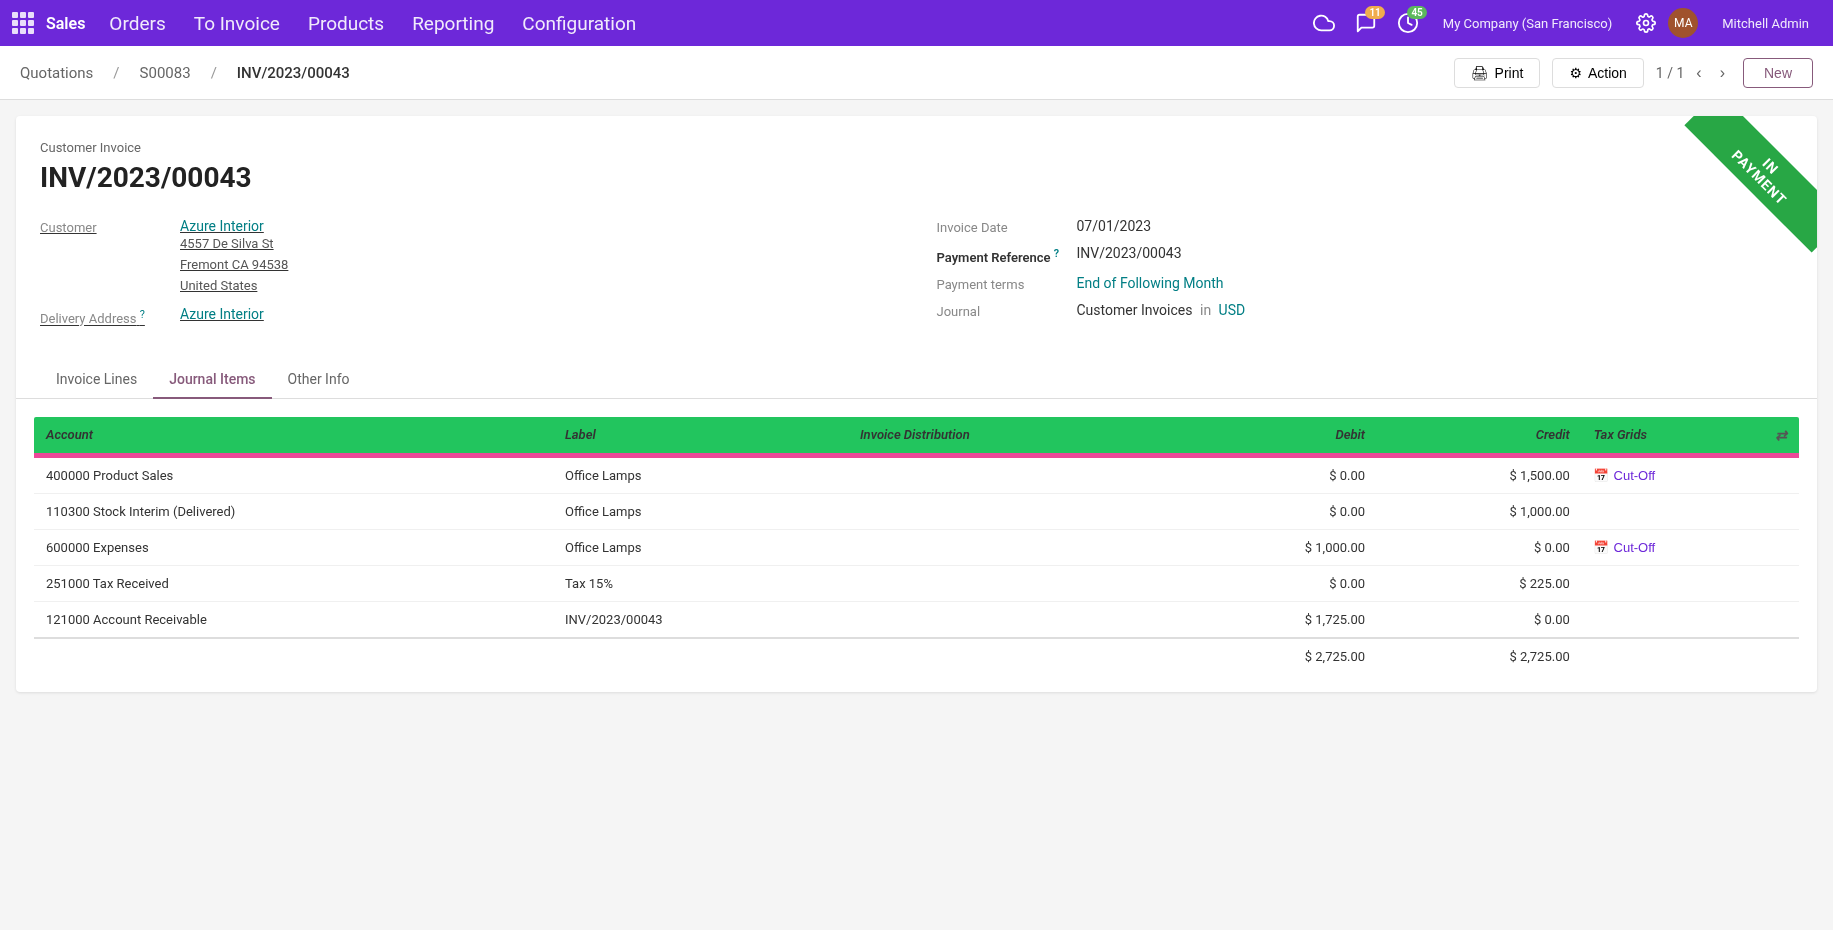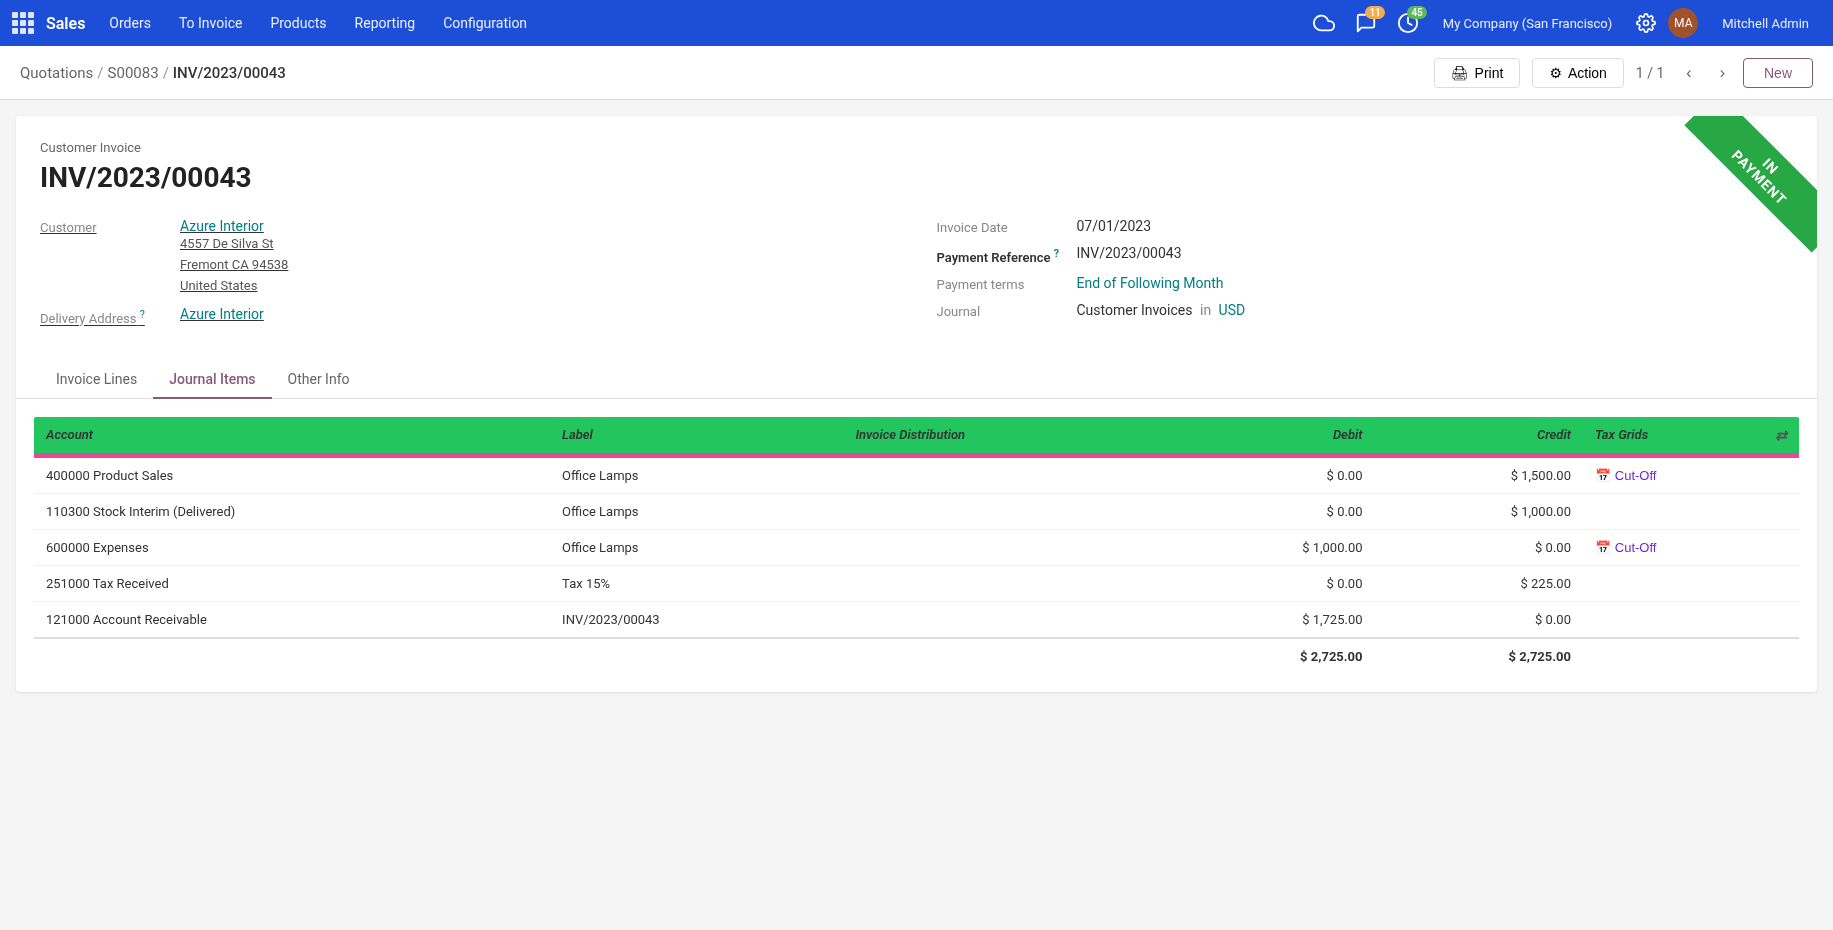--- a/index.html
+++ b/index.html
@@ -1,56 +1,56 @@
 <!DOCTYPE html>
 <html><head>
   <meta charset="utf-8">
   <style>
     * { box-sizing: border-box; margin: 0; padding: 0; }
     body { font-family: -apple-system, BlinkMacSystemFont, 'Segoe UI', Roboto, sans-serif; font-size: 14px; background: #f5f5f5; color: #333; }
 
     
     .navbar {
-      background: #1d4ed8;
+      background: #6d28d9;
       color: white;
       display: flex;
       align-items: center;
       padding: 0 12px;
       height: 46px;
       gap: 4px;
     }
     .navbar-brand { display: flex; align-items: center; gap: 8px; font-weight: 600; font-size: 16px; margin-right: 8px; }
     .grid-icon { display: grid; grid-template-columns: repeat(3, 6px); gap: 2px; margin-right: 4px; }
     .grid-icon span { width: 6px; height: 6px; background: rgba(255,255,255,0.85); border-radius: 1px; display: block; }
-    .nav-item { color: rgba(255,255,255,0.9); padding: 0 12px; height: 46px; display: flex; align-items: center; cursor: pointer; font-size: 14px; }
+    .nav-item { color: rgba(255,255,255,0.9); padding: 0 12px; height: 46px; display: flex; align-items: center; cursor: pointer; font-size: 19px; }
     .nav-spacer { flex: 1; }
     .nav-right { display: flex; align-items: center; gap: 12px; }
     .nav-icon-btn { position: relative; color: white; cursor: pointer; display: flex; align-items: center; }
     .badge { position: absolute; top: -6px; right: -8px; background: #f0ad4e; color: white; border-radius: 10px; font-size: 10px; padding: 1px 4px; font-weight: 600; }
     .badge.green { background: #5cb85c; }
     .avatar { width: 30px; height: 30px; border-radius: 50%; background: #a0522d; display: flex; align-items: center; justify-content: center; color: white; font-size: 12px; overflow: hidden; }
 
     
     .breadcrumb-bar {
       background: white;
       border-bottom: 1px solid #ddd;
       padding: 0 20px;
       height: 54px;
       display: flex;
       align-items: center;
       justify-content: space-between;
     }
-    .breadcrumb { display: flex; align-items: flex-start; gap: 4px; font-size: 15px; color: #666; }
+    .breadcrumb { display: flex; align-items: flex-start; gap: 20px; font-size: 15px; color: #666; }
     .breadcrumb a { color: #666; text-decoration: none; cursor: pointer; }
     .breadcrumb .separator { color: #999; }
     .breadcrumb .current { color: #333; font-weight: 500; }
     .breadcrumb-actions { display: flex; align-items: center; gap: 12px; }
     .btn { padding: 6px 16px; border: 1px solid #ddd; background: white; border-radius: 4px; cursor: pointer; font-size: 14px; display: flex; align-items: center; gap: 6px; }
     .btn-new { background: white; border: 1px solid #875a7b; color: #875a7b; font-weight: 500; padding: 6px 20px; border-radius: 4px; cursor: pointer; font-size: 14px; }
-    .page-nav { display: flex; align-items: center; gap: 16px; font-size: 14px; color: #666; }
+    .page-nav { display: flex; align-items: center; gap: 6px; font-size: 14px; color: #666; }
     .page-nav button { border: none; background: none; cursor: pointer; color: #666; font-size: 16px; padding: 2px 6px; }
 
     
     .main-content {
       background: white;
       margin: 16px;
       border-radius: 4px;
       box-shadow: 0 1px 3px rgba(0,0,0,0.1);
       position: relative;
       overflow: hidden;
@@ -106,21 +106,21 @@
 
     
     .table-section { padding: 0 16px 16px 16px; }
     .journal-table { width: 100%; border-collapse: collapse; border: 2px solid #e74c3c; border-radius: 4px; overflow: hidden; }
     .journal-table thead tr { background: #22c55e; border-bottom: 5px solid #ec4899; font-style: italic; }
     .journal-table th { padding: 10px 12px; text-align: left; font-weight: 600; font-size: 13px; color: #333; border-bottom: 2px solid #ddd; }
     .journal-table th.right { text-align: right; }
     .journal-table td { padding: 10px 12px; font-size: 13px; color: #333; border-bottom: 1px solid #f0f0f0; }
     .journal-table td.right { text-align: right; }
     .journal-table tfoot tr { border-top: 2px solid #ddd; }
-    .journal-table tfoot td { padding: 10px 12px; font-weight: 700; font-size: 13px; }
+    .journal-table tfoot td { padding: 10px 12px; font-weight: 400; font-size: 13px; }
     .cutoff-btn { color: #6d28d9; background: none; border: none; cursor: pointer; font-size: 13px; display: flex; align-items: center; gap: 4px; }
     .col-icon { color: #555; font-size: 14px; cursor: pointer; float: right; }
     .usd-link { color: #017e84; text-decoration: none; cursor: pointer; }
   </style>
 </head>
 <body>
 
 <nav class="navbar">
   <div class="navbar-brand">
     <div class="grid-icon">

